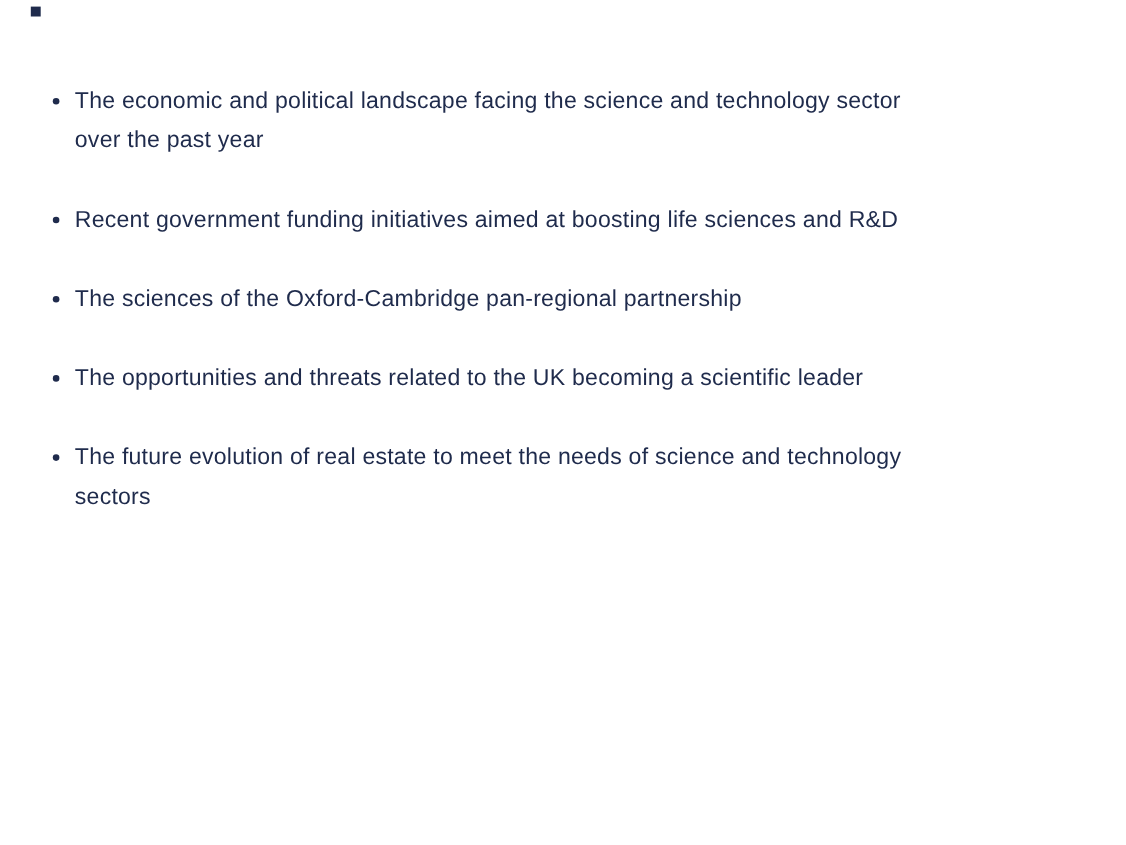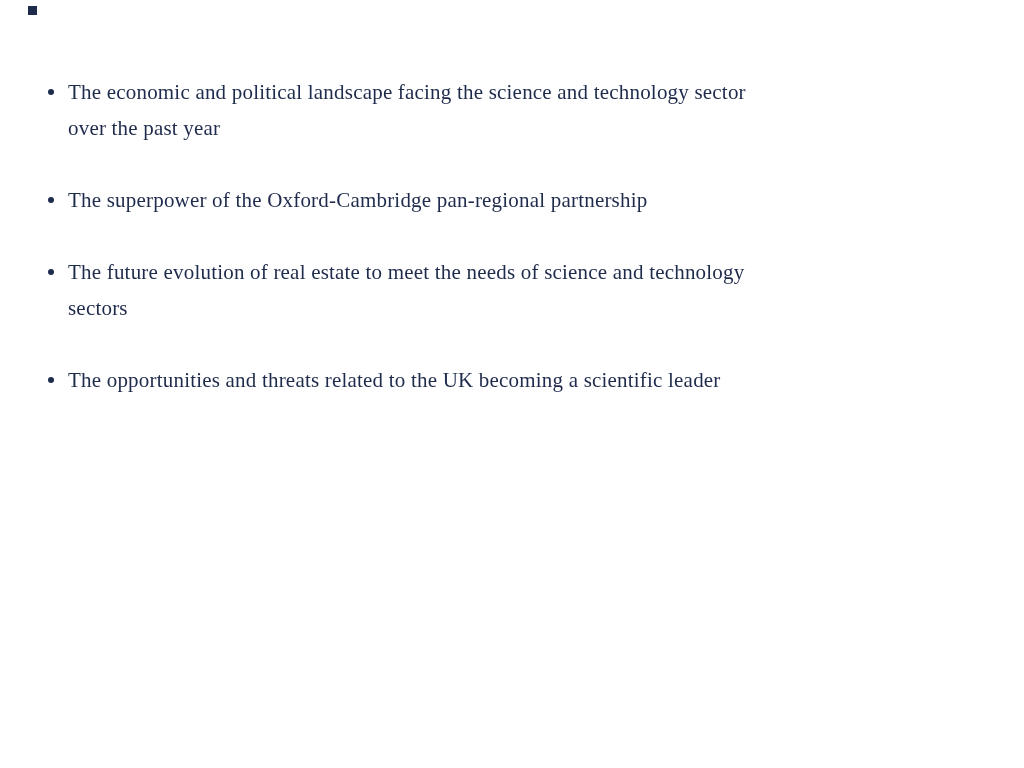--- a/index.html
+++ b/index.html
@@ -14,21 +14,20 @@
     overflow: hidden;
     position: relative;
   }
   .slide {
     position: absolute;
     top: 0;
     left: 0;
     width: 1024px;
     height: 583px;
     background: #ffffff;
-    font-family: Liberation Serif, serif;
   }
   .corner-mark {
     position: absolute;
     top: 6px;
     left: 28px;
     width: 9px;
     height: 9px;
     background: #1f2b4c;
   }
   .bullet-list {
@@ -71,34 +70,38 @@
   <div class="corner-mark"></div>
 
   <ul class="bullet-list">
 
     <li class="bullet-item">
       <span class="bullet-dot"></span>
       <span class="bullet-text">The economic and political landscape facing the science and technology sector
 over the past year</span>
     </li>
 
+    <li class="bullet-item">
+      <span class="bullet-dot"></span>
+      <span class="bullet-text">Recent government funding initiatives aimed at boosting life sciences and R&amp;D</span>
+    </li>
 
     <li class="bullet-item">
       <span class="bullet-dot"></span>
-      <span class="bullet-text">The superpower of the Oxford-Cambridge pan-regional partnership</span>
+      <span class="bullet-text">The sciences of the Oxford-Cambridge pan-regional partnership</span>
     </li>
 
 
+
+    <li class="bullet-item">
+      <span class="bullet-dot"></span>
+      <span class="bullet-text">The opportunities and threats related to the UK becoming a scientific leader</span>
+    </li>
 
     <li class="bullet-item">
       <span class="bullet-dot"></span>
       <span class="bullet-text">The future evolution of real estate to meet the needs of science and technology
 sectors</span>
     </li>
 
-    <li class="bullet-item">
-      <span class="bullet-dot"></span>
-      <span class="bullet-text">The opportunities and threats related to the UK becoming a scientific leader</span>
-    </li>
-
   </ul>
 
 </div>
 
 </body></html>

